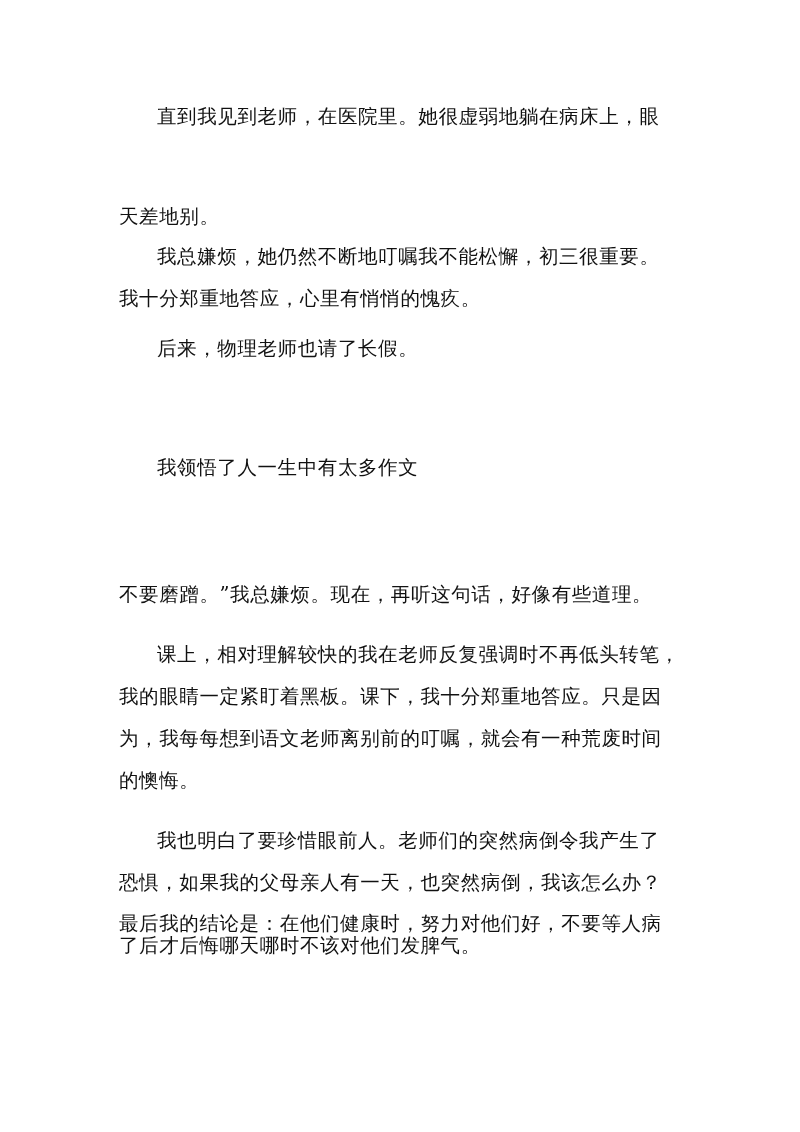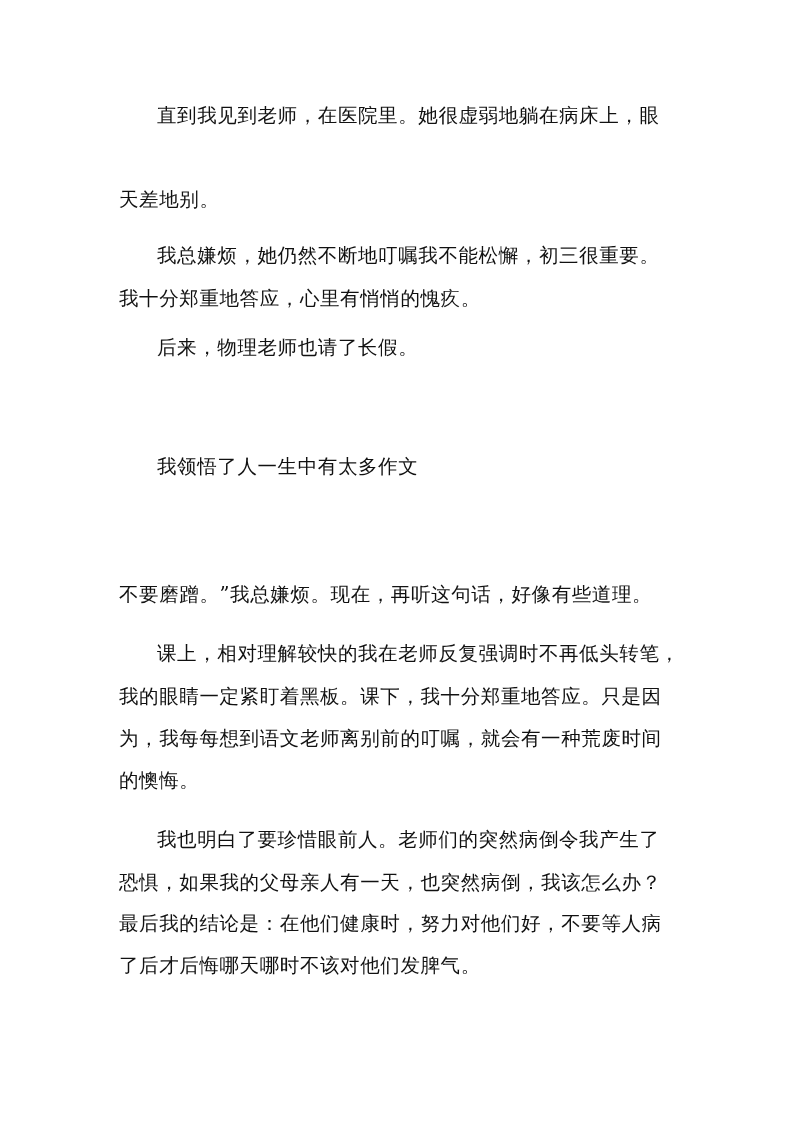--- a/index.html
+++ b/index.html
@@ -22,46 +22,46 @@
       background: #ffffff;
     }
     .line {
       position: absolute;
       left: 119px;
       font-size: 19.5px;
       line-height: 26px;
       white-space: nowrap;
       letter-spacing: 0.6px;
     }
-    .line.indent { left: 157px; font-family: Liberation Mono, monospace; }
+    .line.indent { left: 157px; }
     .url {
       font-family: "Liberation Sans", "DejaVu Sans", sans-serif;
       letter-spacing: 0.2px;
     }
   </style>
 </head>
 <body>
 
 <div class="page">
 
   <div class="line indent" style="top:104px">直到我见到老师，在医院里。她很虚弱地躺在病床上，眼</div>
-  <div class="line" style="top:187px">天差地别。</div>
+  <div class="line" style="top:204px">天差地别。</div>
 
   <div class="line indent" style="top:244px">我总嫌烦，她仍然不断地叮嘱我不能松懈，初三很重要。</div>
   <div class="line" style="top:286px">我十分郑重地答应，心里有悄悄的愧疚。</div>
 
   <div class="line indent" style="top:336px">后来，物理老师也请了长假。</div>
 
 
   <div class="line indent" style="top:455px">我领悟了人一生中有太多作文</div>
   <div class="line" style="top:582px">不要磨蹭。”我总嫌烦。现在，再听这句话，好像有些道理。</div>
 
   <div class="line indent" style="top:642px">课上，相对理解较快的我在老师反复强调时不再低头转笔，</div>
   <div class="line" style="top:684px">我的眼睛一定紧盯着黑板。课下，我十分郑重地答应。只是因</div>
   <div class="line" style="top:726px">为，我每每想到语文老师离别前的叮嘱，就会有一种荒废时间</div>
   <div class="line" style="top:768px">的懊悔。</div>
 
   <div class="line indent" style="top:828px">我也明白了要珍惜眼前人。老师们的突然病倒令我产生了</div>
   <div class="line" style="top:870px">恐惧，如果我的父母亲人有一天，也突然病倒，我该怎么办？</div>
   <div class="line" style="top:911px">最后我的结论是：在他们健康时，努力对他们好，不要等人病</div>
-  <div class="line" style="top:953px">了后才后悔哪天哪时不该对他们发脾气。</div>
+  <div class="line" style="top:933px">了后才后悔哪天哪时不该对他们发脾气。</div>
 
 </div>
 
 </body></html>

